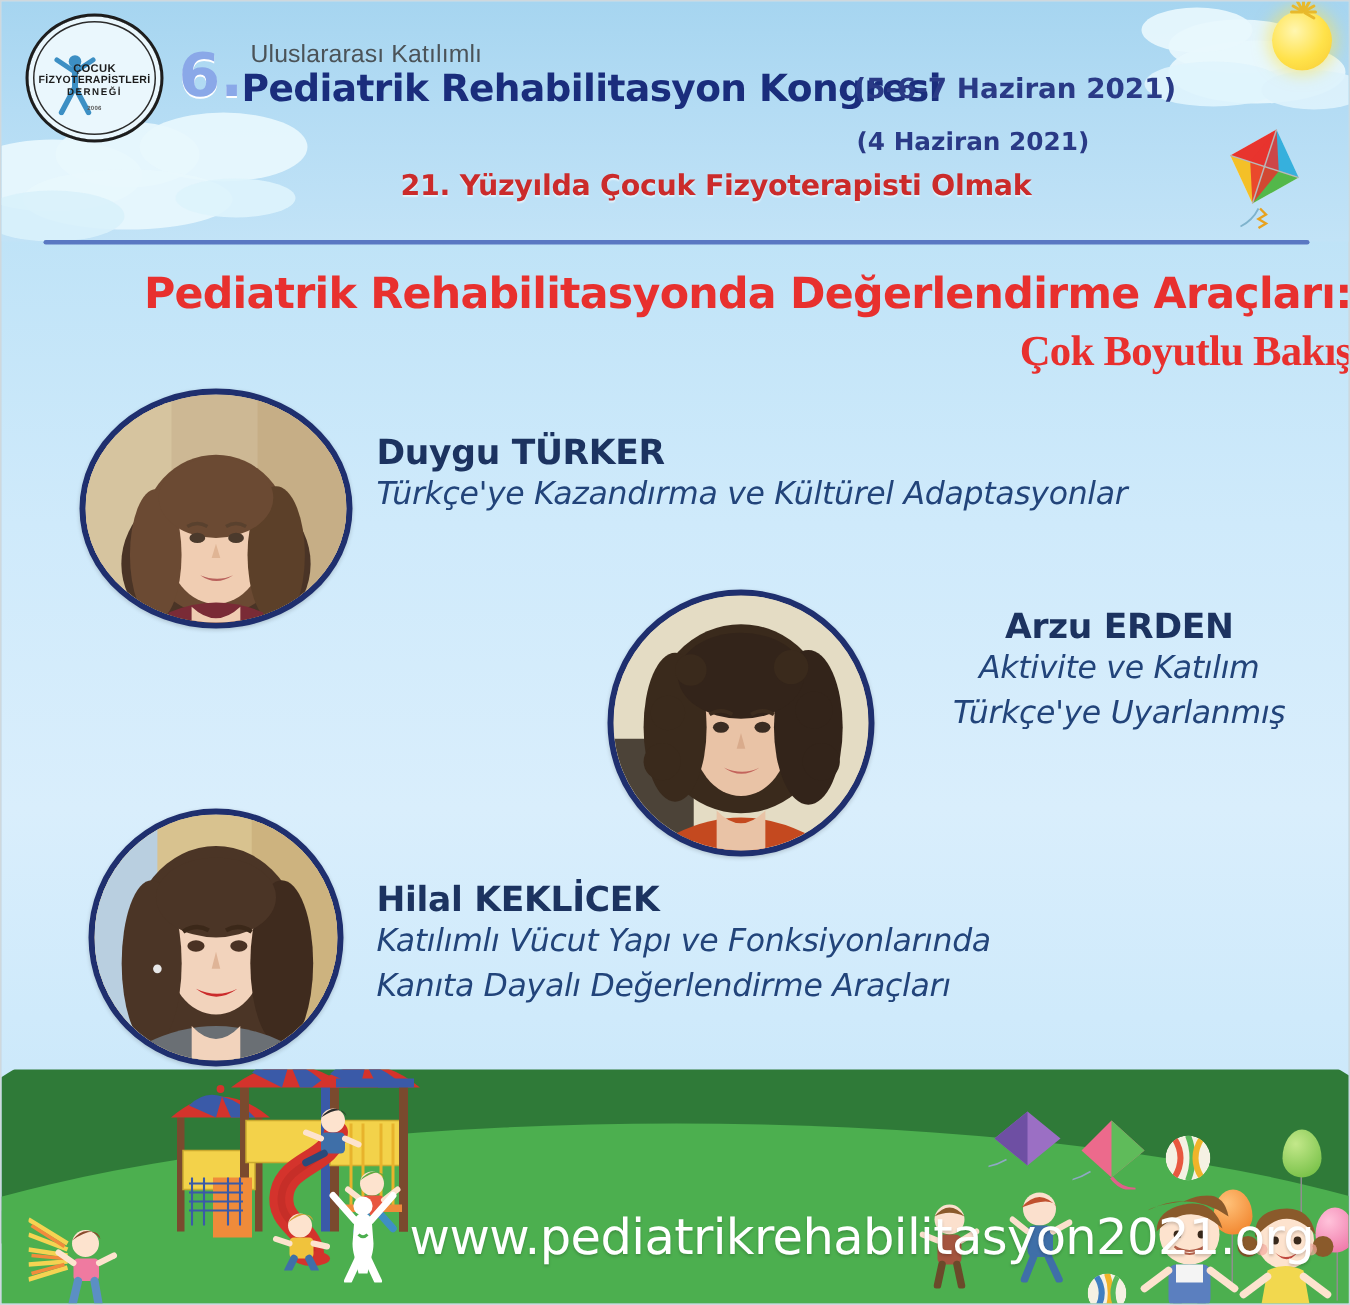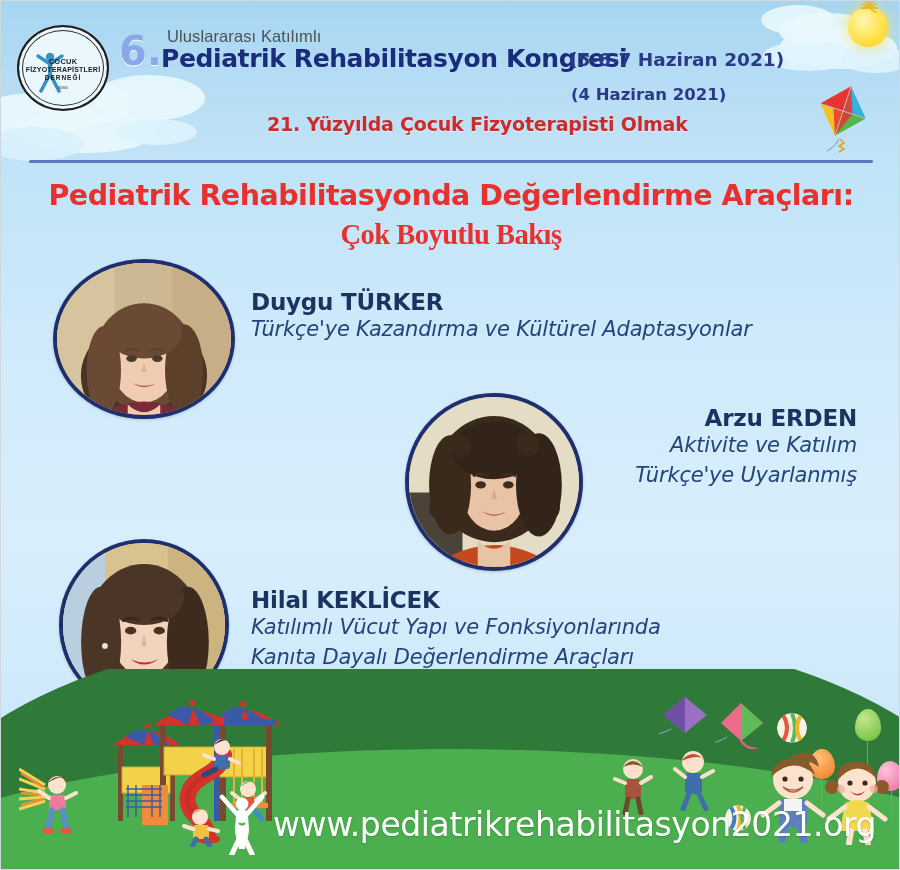--- a/index.html
+++ b/index.html
@@ -33,21 +33,21 @@
     background:radial-gradient(circle at 38% 34%, #fff6b0 0%, #ffe24a 55%, #f7c931 100%);
     box-shadow:0 0 10px 3px rgba(255,228,74,.55);
   }
   .ray { position:absolute; background:#e8b92c; width:2px; height:9px; border-radius:1px; transform-origin:50% 100%; }
 
   
   .kite-wrap { position:absolute; right:22px; top:80px; width:70px; height:78px; }
 
   
   .logo {
-    position:absolute; left:16px; top:24px; width:92px; height:86px;
+    position:absolute; left:16px; top:8px; width:92px; height:86px;
     border-radius:50%;
     background:#eaf7fd;
     border:2px solid #1d1d1d;
     box-shadow:inset 0 0 0 3px #eaf7fd, inset 0 0 0 4px #2b2b2b;
     display:flex; align-items:center; justify-content:center;
     overflow:hidden;
   }
   .logo-inner { position:relative; width:100%; height:100%; }
   .logo-txt {
     position:absolute; left:0; width:100%; text-align:center;
@@ -103,21 +103,21 @@
 
   
   .divider {
     position:absolute; left:28px; top:159px; width:844px; height:2.5px;
     background:#5a78c2; border-radius:2px;
   }
 
   
   .title {
     position:absolute; left:0; top:176px; width:900px;
-    text-align:center; color:#e8302e;
+    text-align:right; color:#e8302e;
     font-size:28.5px; font-weight:700; line-height:1.36;
     font-family:"DejaVu Sans", sans-serif; letter-spacing:-.5px;
   }
   .title .l2 { display:block;font-family:Liberation Serif, serif; }
 
   
   .photo {
     position:absolute; border-radius:50%;
     border:4px solid #1f2f6e; overflow:hidden;
     background:#d9cdb6;
@@ -129,25 +129,25 @@
   .sp-name {
     font-size:23px; font-weight:700; color:#1c3360;
     font-family:"DejaVu Sans", sans-serif; white-space:nowrap;
     letter-spacing:-.2px;
   }
   .sp-sub {
     font-size:21px; font-style:italic; color:#22447a;
     font-family:"DejaVu Sans", sans-serif; white-space:nowrap;
     letter-spacing:-.2px; line-height:1.42;
   }
-  .sp-right { text-align:right; }
+  .sp-right { text-align:center; }
   .sp-right .sp-sub, .sp-right .sp-name { display:block; }
 
   
-  .ground { position:absolute; left:0; bottom:0; width:900px; height:200px; overflow:hidden; }
+  .ground { position:absolute; left:0; bottom:0; width:900px; height:156px; overflow:hidden; }
   .hill-back {
     position:absolute; left:-80px; bottom:40px; width:1060px; height:210px;
     background:#2f7a38; border-radius:50% 50% 0 0 / 100% 100% 0 0;
   }
   .hill-front {
     position:absolute; left:-140px; bottom:-110px; width:1180px; height:230px;
     background:#4caf4f; border-radius:50% 50% 0 0 / 60% 60% 0 0;
   }
   .grass-base { position:absolute; left:0; bottom:0; width:900px; height:62px; background:#4caf4f; }
 

